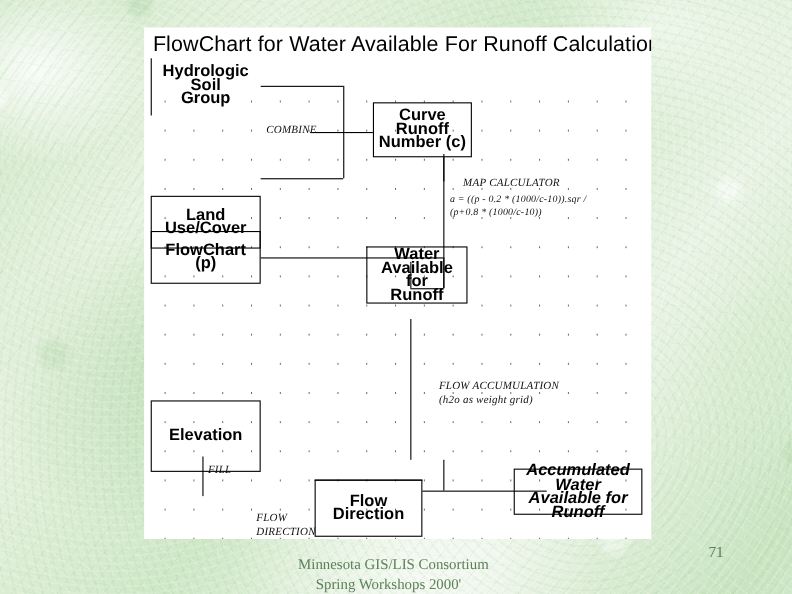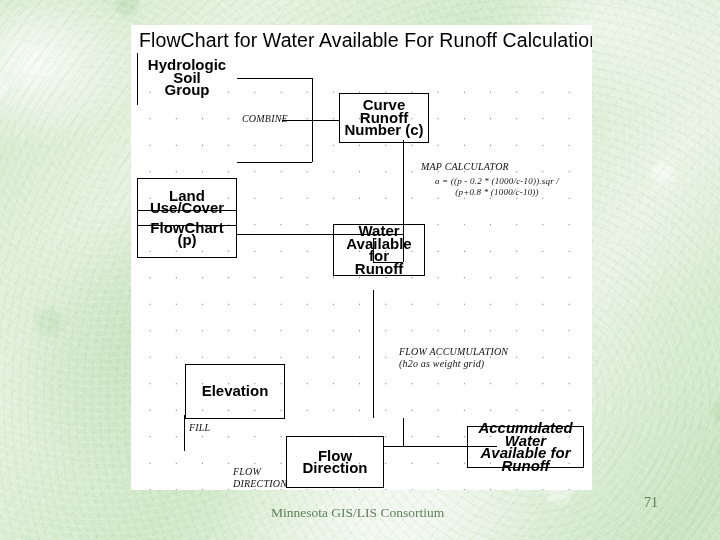--- a/index.html
+++ b/index.html
@@ -148,21 +148,20 @@
     font-style: italic;
     font-size: 10px;
     line-height: 11.5px;
     color: #111;
     white-space: pre-line;
     letter-spacing: 0.2px;
   }
   .annot.small {
     font-size: 9px;
     line-height: 10.5px;
-    text-align: center;
   }
 
   
   .footer-text {
     position: absolute;
     font-family: "Liberation Serif", serif;
     font-size: 13.5px;
     line-height: 18px;
     color: #5d7f59;
     white-space: pre-line;
@@ -250,21 +249,21 @@
       <span style="white-space:pre-line">Curve Runoff
 Number (c)</span>
     </div>
 
     <div class="fbox" style="left:202px; top:199px; width:92px; height:52px;">
       <span style="white-space:pre-line">Water Available
 for
 Runoff</span>
     </div>
 
-    <div class="fbox" style="left:6px; top:339px; width:100px; height:55px;margin-left:48px;">
+    <div class="fbox" style="left:6px; top:339px; width:100px; height:65px;">
       <span style="white-space:pre-line">Elevation</span>
     </div>
 
 
     <div class="fbox" style="left:155px; top:411px; width:98px; height:52px;">
       <span style="white-space:pre-line">Flow Direction</span>
     </div>
 
     <div class="fbox" style="left:336px; top:401px; width:117px; height:42px;font-style:italic;">
       <span style="white-space:pre-line">Accumulated Water
@@ -283,17 +282,18 @@
 
     <div class="annot" style="left:58px; top:397px;">FILL</div>
 
     <div class="annot" style="left:102px; top:441px;">FLOW
 DIRECTION</div>
 
   </div>
 
   <div class="footer-text" id="footer-credit">
     <span>Minnesota GIS/LIS Consortium</span>
+    <span class="line2">Spring Workshops 2000'</span>
   </div>
 
   <div id="page-number">71</div>
 
 </div>
 
 </body></html>

